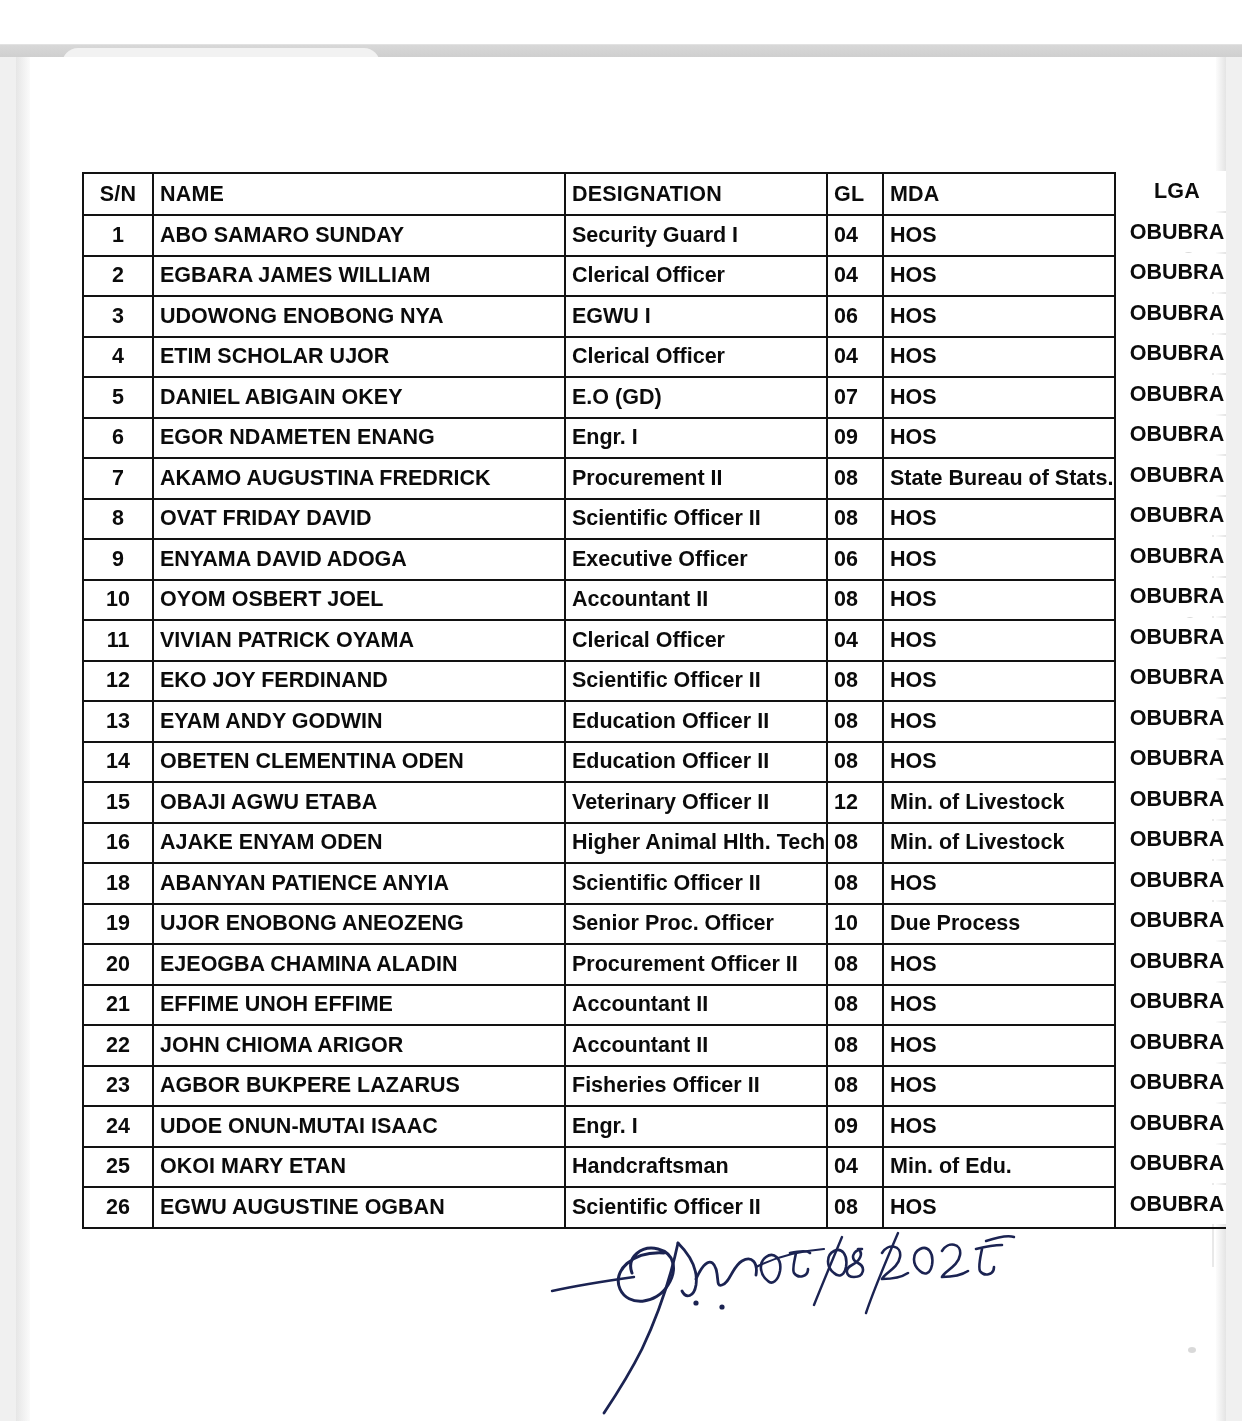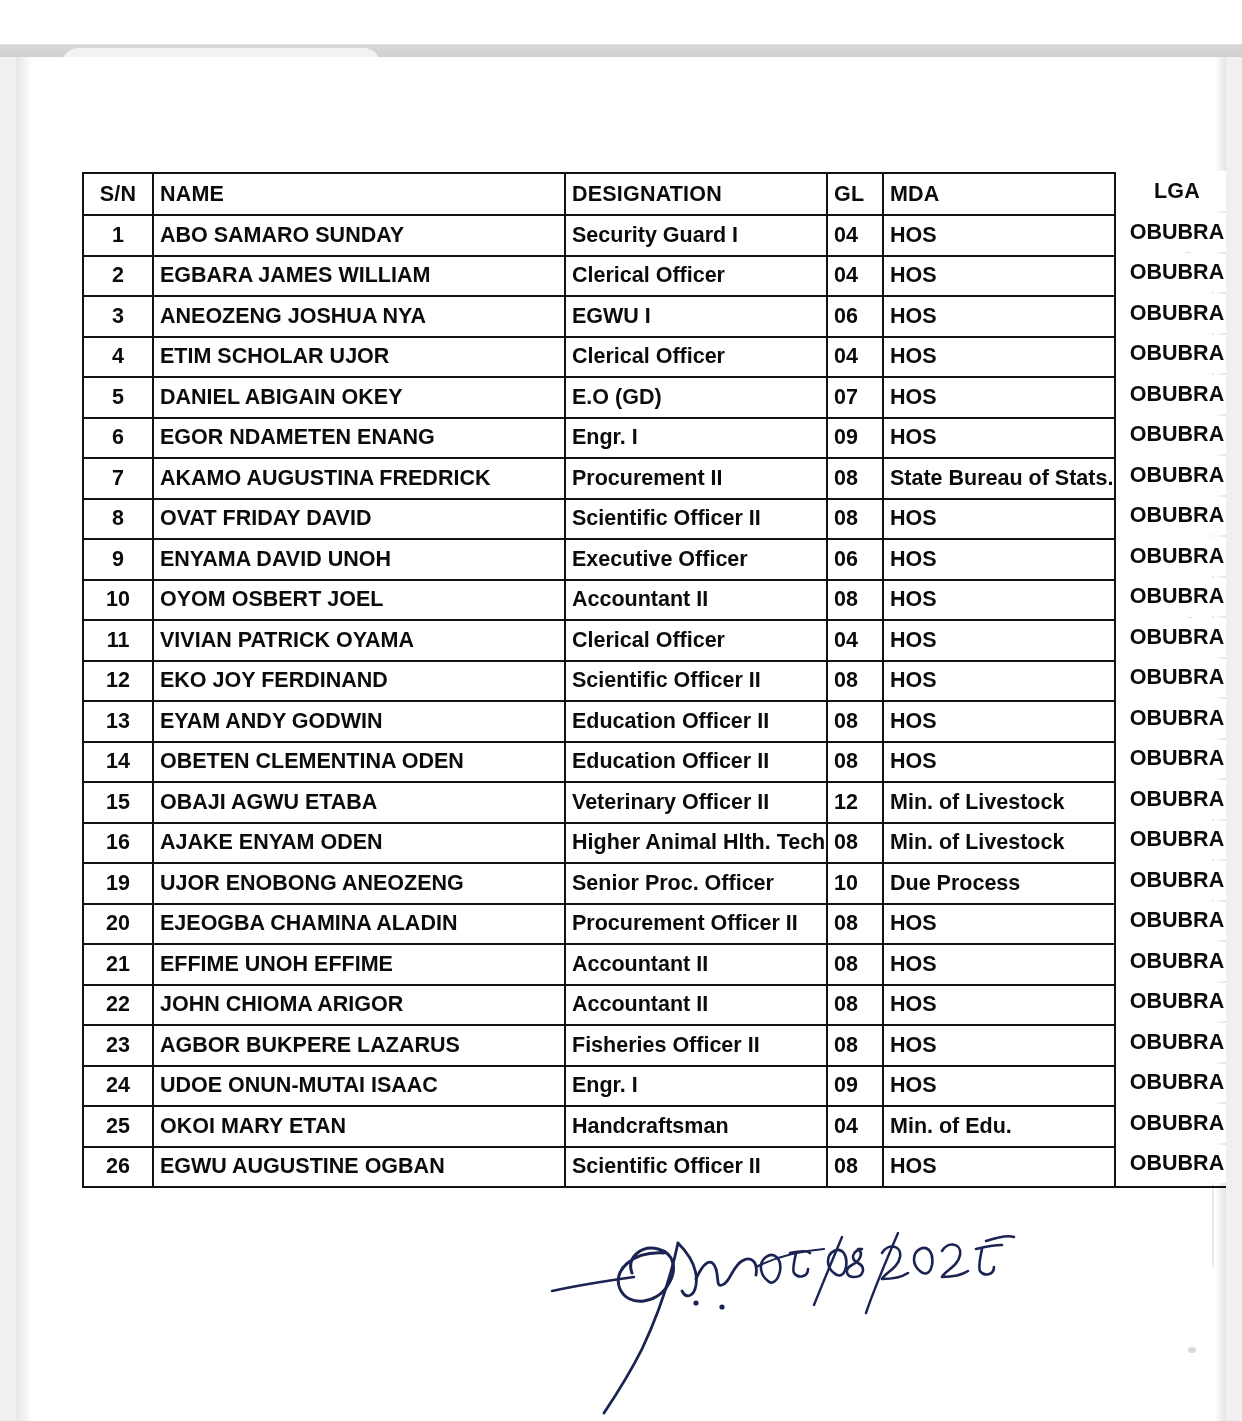--- a/index.html
+++ b/index.html
@@ -214,21 +214,21 @@
           <tr>
             <td class="col-sn">2</td>
             <td class="col-name">EGBARA JAMES WILLIAM</td>
             <td class="col-desg">Clerical Officer</td>
             <td class="col-gl">04</td>
             <td class="col-mda">HOS</td>
             <td class="col-lga">OBUBRA</td>
           </tr>
           <tr>
             <td class="col-sn">3</td>
-            <td class="col-name">ANEOZENG JOSHUA NYA</td>
+            <td class="col-name">UDOWONG ENOBONG NYA</td>
             <td class="col-desg">EGWU I</td>
             <td class="col-gl">06</td>
             <td class="col-mda">HOS</td>
             <td class="col-lga">OBUBRA</td>
           </tr>
           <tr>
             <td class="col-sn">4</td>
             <td class="col-name">ETIM SCHOLAR UJOR</td>
             <td class="col-desg">Clerical Officer</td>
             <td class="col-gl">04</td>
@@ -262,21 +262,21 @@
           <tr>
             <td class="col-sn">8</td>
             <td class="col-name">OVAT FRIDAY DAVID</td>
             <td class="col-desg">Scientific Officer II</td>
             <td class="col-gl">08</td>
             <td class="col-mda">HOS</td>
             <td class="col-lga">OBUBRA</td>
           </tr>
           <tr>
             <td class="col-sn">9</td>
-            <td class="col-name">ENYAMA DAVID UNOH</td>
+            <td class="col-name">ENYAMA DAVID ADOGA</td>
             <td class="col-desg">Executive Officer</td>
             <td class="col-gl">06</td>
             <td class="col-mda">HOS</td>
             <td class="col-lga">OBUBRA</td>
           </tr>
           <tr>
             <td class="col-sn">10</td>
             <td class="col-name">OYOM OSBERT JOEL</td>
             <td class="col-desg">Accountant II</td>
             <td class="col-gl">08</td>
@@ -322,20 +322,28 @@
             <td class="col-gl">12</td>
             <td class="col-mda">Min. of Livestock</td>
             <td class="col-lga">OBUBRA</td>
           </tr>
           <tr>
             <td class="col-sn">16</td>
             <td class="col-name">AJAKE ENYAM ODEN</td>
             <td class="col-desg">Higher Animal Hlth. Tech.</td>
             <td class="col-gl">08</td>
             <td class="col-mda">Min. of Livestock</td>
+            <td class="col-lga">OBUBRA</td>
+          </tr>
+          <tr>
+            <td class="col-sn">18</td>
+            <td class="col-name">ABANYAN PATIENCE ANYIA</td>
+            <td class="col-desg">Scientific Officer II</td>
+            <td class="col-gl">08</td>
+            <td class="col-mda">HOS</td>
             <td class="col-lga">OBUBRA</td>
           </tr>
           <tr>
             <td class="col-sn">19</td>
             <td class="col-name">UJOR ENOBONG ANEOZENG</td>
             <td class="col-desg">Senior Proc. Officer</td>
             <td class="col-gl">10</td>
             <td class="col-mda">Due Process</td>
             <td class="col-lga">OBUBRA</td>
           </tr>

